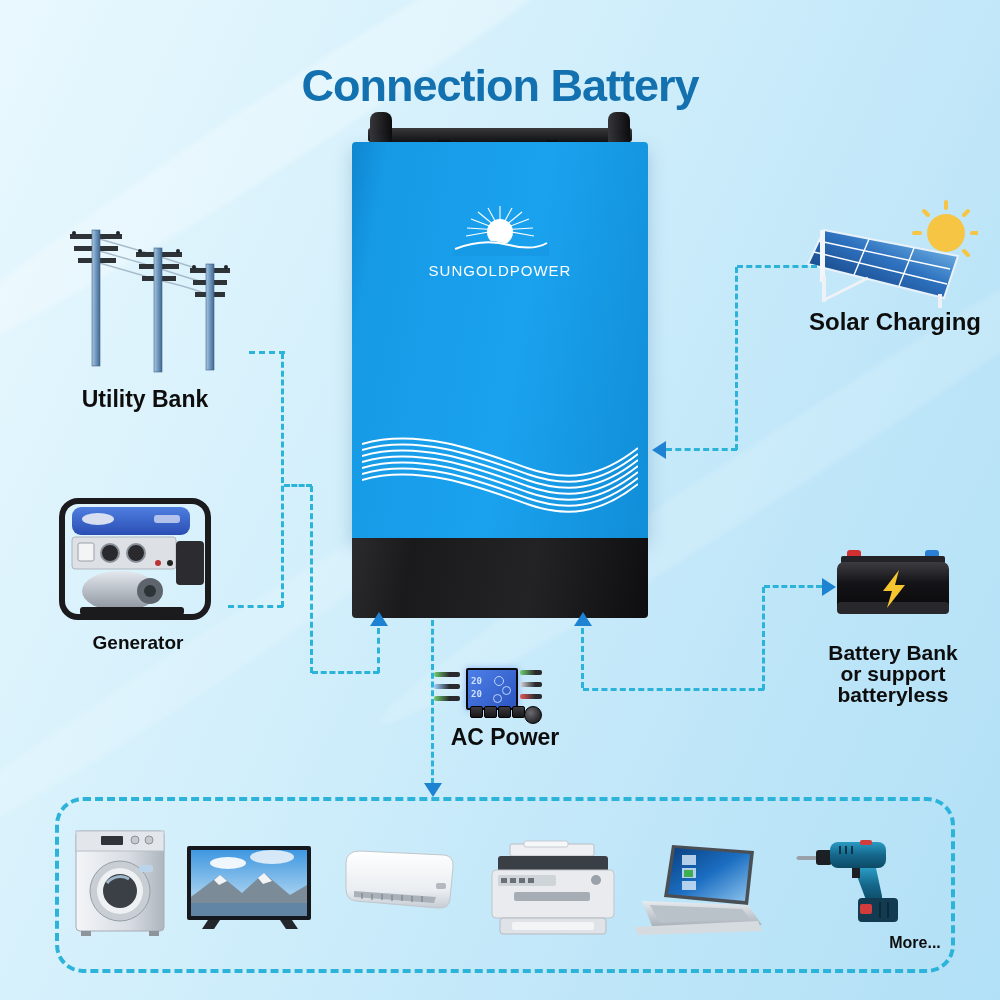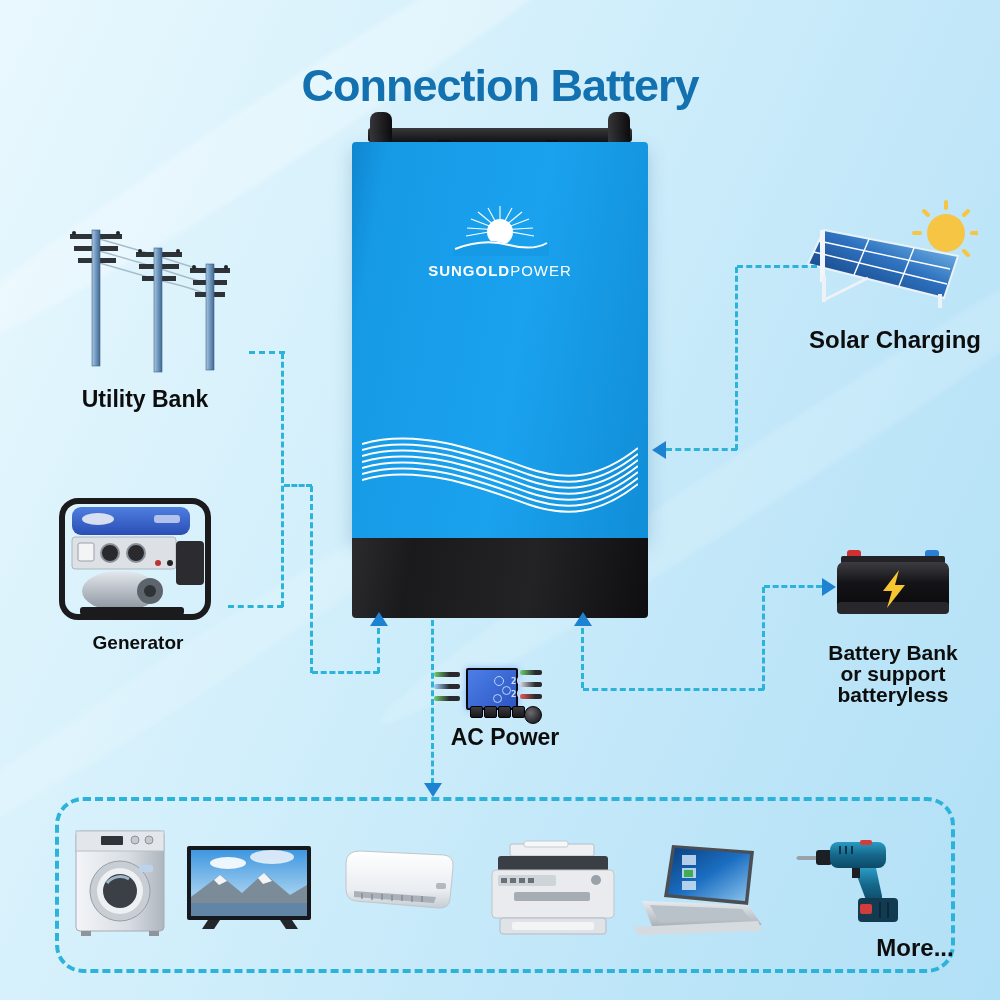--- a/index.html
+++ b/index.html
@@ -26,46 +26,46 @@
     background:linear-gradient(100deg,#0f85cf 0%,#169ae6 10%,#1aa2ee 55%,#128fd9 96%);
     border-radius:4px 4px 0 0;box-shadow:0 8px 18px rgba(30,90,140,.25);
   }
   .inv-bottom{
     position:absolute;left:2px;top:426px;width:296px;height:80px;
     background:linear-gradient(100deg,#2b2b2e 0%,#1a1a1d 20%,#232326 60%,#0e0e10 100%);
     border-radius:0 0 4px 4px;
   }
   .logo{position:absolute;left:0;top:62px;width:296px;text-align:center;}
   .logo-text{color:#fff;font-size:15px;letter-spacing:1px;margin-top:2px;}
-  .logo-text .bold{font-weight:700;}
+  .logo-text .bold{font-weight:400;}
   .logo-text .light{font-weight:400;}
   .waves{position:absolute;left:10px;top:290px;}
   
   .lcd{position:absolute;left:114px;top:128px;width:48px;height:38px;background:linear-gradient(135deg,#4d7fe8,#2c55c0);border:2px solid #0a0a0c;border-radius:2px;box-shadow:0 0 6px rgba(90,140,255,.6);}
-  .lcd-num{position:absolute;left:3px;color:#cfe2ff;font-size:9px;font-weight:700;line-height:9px;font-family:"DejaVu Sans Mono",monospace;margin-left:40px;}
+  .lcd-num{position:absolute;left:3px;color:#cfe2ff;font-size:9px;font-weight:700;line-height:9px;font-family:"DejaVu Sans Mono",monospace;}
   .lcd-glyph{position:absolute;border:1px solid #bcd4ff;border-radius:50%;}
   .led-row{position:absolute;width:26px;height:5px;border-radius:2px;}
   .btn{position:absolute;width:11px;height:10px;background:linear-gradient(#3c3c40,#17171a);border:1px solid #000;border-radius:2px;}
   .knob{position:absolute;left:172px;top:168px;width:16px;height:16px;border-radius:50%;background:radial-gradient(circle at 35% 35%,#6a6a70,#0d0d0f);border:1px solid #000;}
 
   
   .dash-h{position:absolute;border-top:3px dashed #2cb3da;}
   .dash-v{position:absolute;border-left:3px dashed #2cb3da;}
   .arr{position:absolute;width:0;height:0;}
   .arr.up{border-left:9px solid transparent;border-right:9px solid transparent;border-bottom:14px solid #1d82d2;}
   .arr.down{border-left:9px solid transparent;border-right:9px solid transparent;border-top:14px solid #1d82d2;}
   .arr.left{border-top:9px solid transparent;border-bottom:9px solid transparent;border-right:14px solid #1d82d2;}
   .arr.right{border-top:9px solid transparent;border-bottom:9px solid transparent;border-left:14px solid #1d82d2;}
 
   .appliance-box{
     position:absolute;left:55px;top:797px;width:892px;height:168px;
     border:4px dashed #2cb3da;border-radius:28px;
   }
   .icon{position:absolute;}
-  .more{position:absolute;left:855px;top:934px;width:120px;text-align:center;font-size:24px;font-weight:700;color:#0d0d0d;}
+  .more{position:absolute;left:855px;top:934px;width:120px;text-align:center;font-size:16px;font-weight:700;color:#0d0d0d;}
 </style>
 </head>
 <body>
 
 <div class="streak" style="left:-150px;top:80px;width:900px;height:70px;"></div>
 <div class="streak" style="left:300px;top:420px;width:1000px;height:60px;opacity:.5;"></div>
 <div class="streak" style="left:-200px;top:640px;width:800px;height:50px;opacity:.5;"></div>
 
 <h1 class="title">Connection Battery</h1>
 
@@ -238,21 +238,21 @@
         <polyline points="116,48 101,86"></polyline>
       <polyline points="21,41 152,69"></polyline>
         <polyline points="16,52 149,84"></polyline>
     </g>
     <rect x="22" y="30" width="5" height="52" fill="#f2f6fa"></rect>
     <rect x="24" y="76" width="4" height="26" fill="#eef2f6"></rect>
     <rect x="140" y="94" width="4" height="14" fill="#eef2f6"></rect>
     <line x1="26" y1="100" x2="70" y2="78" stroke="#eef2f6" stroke-width="3"></line>
   </g>
 </svg>
-<div class="lbl" style="left:795px;top:308px;width:200px;font-size:24px;margin-top:18px;">Solar Charging</div>
+<div class="lbl" style="left:795px;top:308px;width:200px;font-size:24px;">Solar Charging</div>
 
 <svg class="icon" style="left:833px;top:546px;" width="120" height="78" viewBox="0 0 120 78">
   <defs>
     <linearGradient id="batg" x1="0" y1="0" x2="0" y2="1">
       <stop offset="0" stop-color="#3c3c42"></stop>
         <stop offset=".4" stop-color="#141418"></stop>
         <stop offset="1" stop-color="#08080a"></stop>
     </linearGradient>
   </defs>
   <rect x="14" y="4" width="14" height="10" rx="3" fill="#d03030"></rect>

